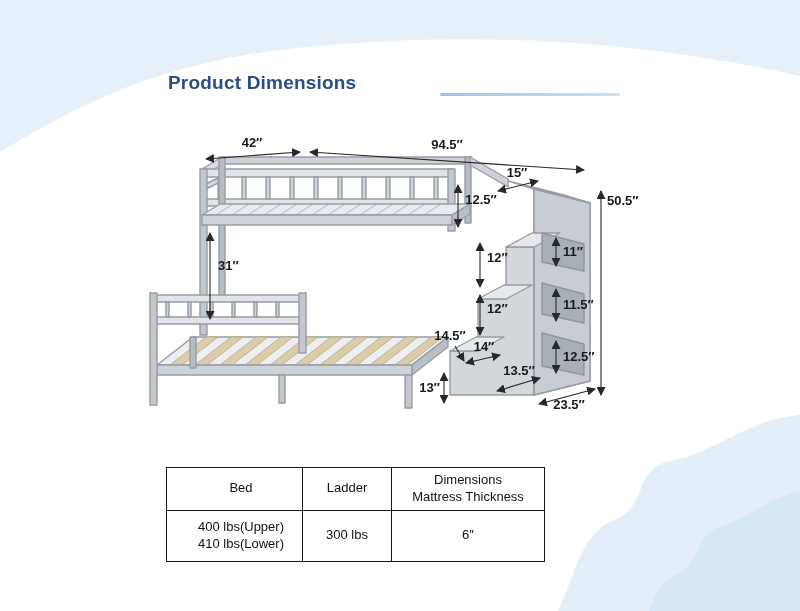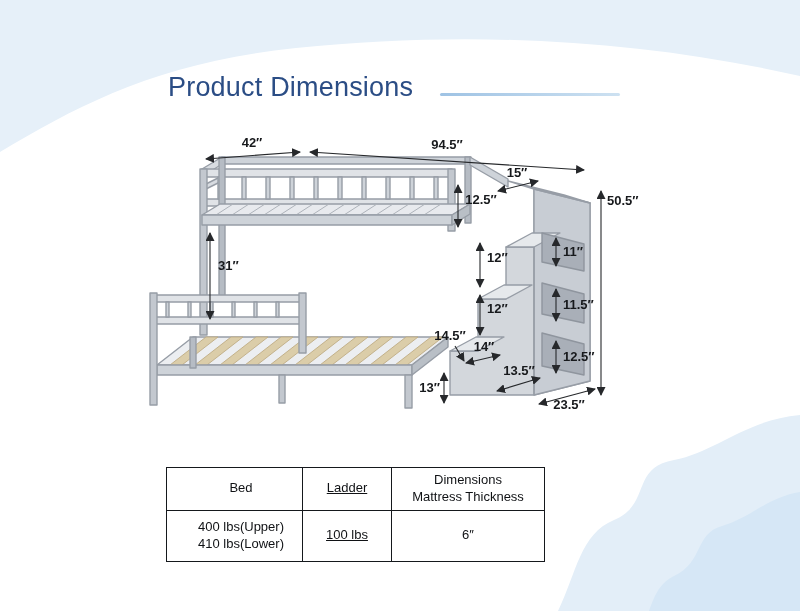--- a/index.html
+++ b/index.html
@@ -1,32 +1,32 @@
 <!DOCTYPE html>
 <html><head>
 <meta charset="utf-8">
 <style>
   html,body{margin:0;padding:0;background:#fff;}
   body{font-family:"Liberation Sans", sans-serif;}
   .page{position:relative;width:800px;height:611px;background:#fff;overflow:hidden;}
-  h1.page-title{position:absolute;left:168px;top:72px;margin:0;font-size:27px;font-weight:normal;
+  h1.page-title{position:absolute;left:168px;top:72px;margin:0;font-size:19px;font-weight:bold;
     color:#2b4d85;letter-spacing:.2px;z-index:2;}
   .title-accent{position:absolute;left:440px;top:93px;width:180px;height:3px;border-radius:2px;
     background:linear-gradient(to right,#9fc3e4,#cde1f1);z-index:2;}
   svg.scene{position:absolute;left:0;top:0;z-index:1;}
   .dim{font:600 13px "Liberation Sans",sans-serif;fill:#17191c;}
   .dline{stroke:#26282b;stroke-width:1.1;fill:none;marker-start:url(#arr);marker-end:url(#arr);}
   .dptr{stroke:#26282b;stroke-width:1.1;fill:none;marker-end:url(#arr);}
   table.spec{position:absolute;left:166px;top:467px;border-collapse:collapse;z-index:2;
     font-size:13px;color:#101215;text-align:center;background:#fff;line-height:1.3;}
   table.spec th,table.spec td{border:1px solid #15181c;font-weight:normal;vertical-align:middle;}
   table.spec th{padding:4px 6px;}
   table.spec td{padding:8px 6px;}
   table.spec th:nth-child(1),table.spec td:nth-child(1){width:110px;padding-left:19px;}
-  table.spec th:nth-child(2),table.spec td:nth-child(2){width:76px;text-decoration:underline;}
+  table.spec th:nth-child(2),table.spec td:nth-child(2){width:76px;}
   table.spec th:nth-child(3),table.spec td:nth-child(3){width:140px;}
 </style>
 </head>
 <body>
 
 <div class="page">
 
   <h1 class="page-title">Product Dimensions</h1>
   <div class="title-accent"></div>
 
@@ -187,19 +187,19 @@
           <div>Mattress Thickness</div>
         </th>
       </tr>
     </thead>
     <tbody>
       <tr>
         <td>
           <div>400 lbs(Upper)</div>
           <div>410 lbs(Lower)</div>
         </td>
-        <td>100 lbs</td>
+        <td>300 lbs</td>
         <td>6″</td>
       </tr>
     </tbody>
   </table>
 
 </div>
 
 </body></html>

